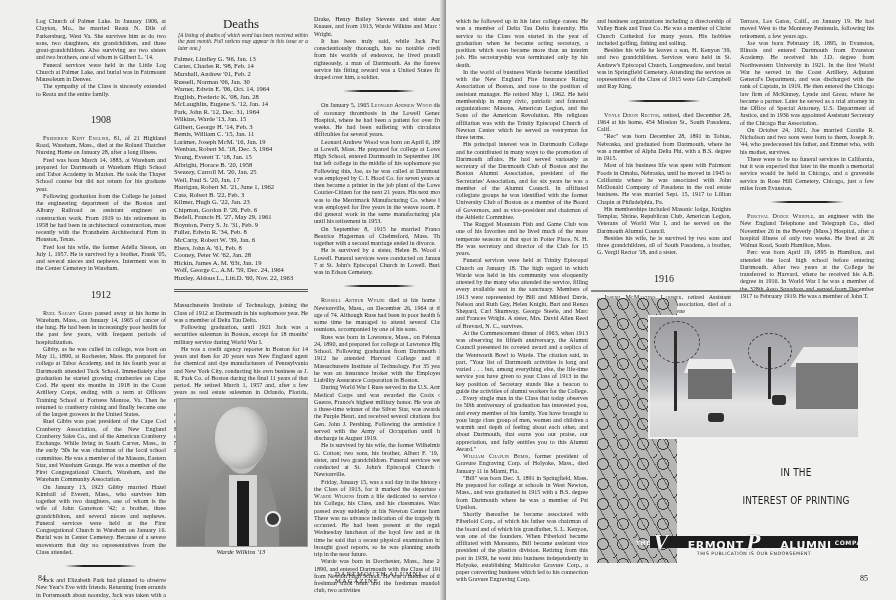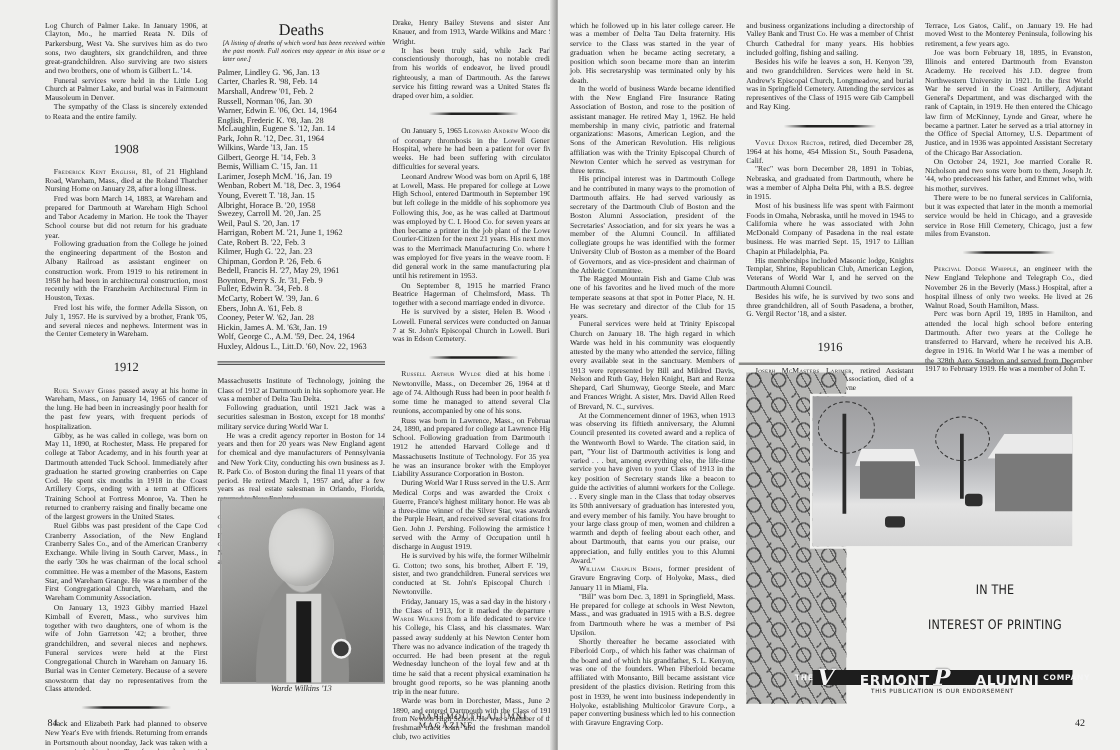--- a/index.html
+++ b/index.html
@@ -220,15 +220,15 @@
       <div class="ad-text" style="top:204px;">INTEREST OF PRINTING</div>
       <div class="ad-banner">
         <span class="small">THE</span>
         <span><span class="script">V</span><span class="big">ERMONT</span></span>
         <span><span class="script">P</span><span class="big">ALUMNI</span></span>
         <span class="small">COMPANY</span>
       </div>
       <div class="ad-tag">THIS PUBLICATION IS OUR ENDORSEMENT</div>
     </div>
 
-    <div class="folio" style="left:414px; top:574px;">42</div>
+    <div class="folio" style="left:414px; top:574px;">85</div>
   </div>
 </div>
 
 </body></html>

